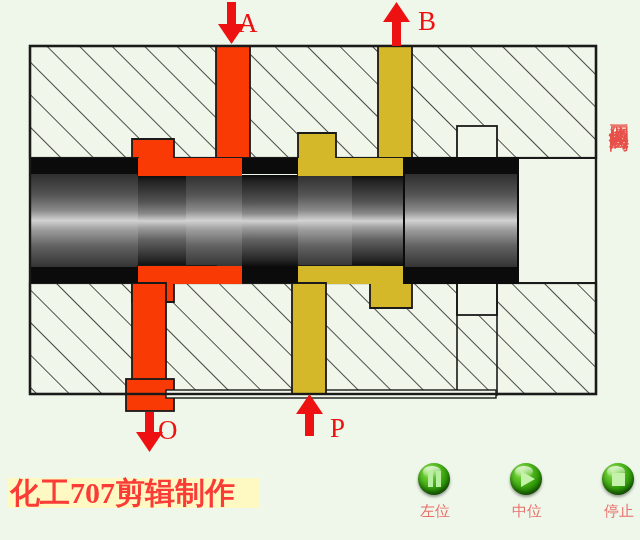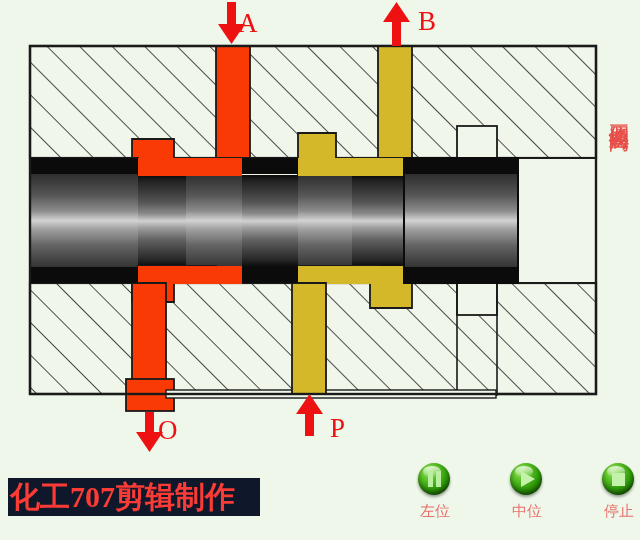--- a/index.html
+++ b/index.html
@@ -50,22 +50,22 @@
     text-orientation: upright;
     white-space: nowrap;
   }
 
   
   #watermark {
     position: absolute;
     left: 8px;
     top: 478px;
     width: 252px;
-    height: 38px;
-    background: #0f172a;
+    height: 30px;
+    background: #fef9c3;
     display: flex;
     align-items: center;
     justify-content: flex-start;
   }
   #watermark-text {
     color: #fa3b36;
     font-family: "Liberation Serif", "DejaVu Serif", serif;
     font-size: 30px;
     font-weight: bold;
     letter-spacing: 0px;

